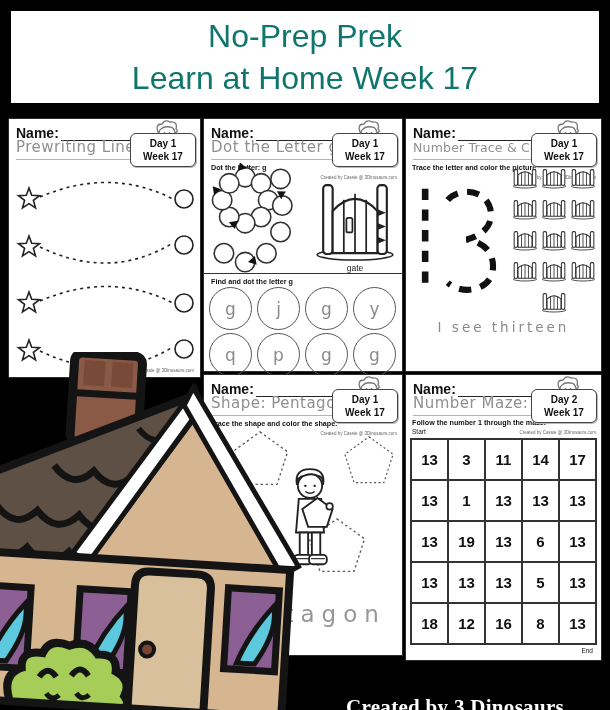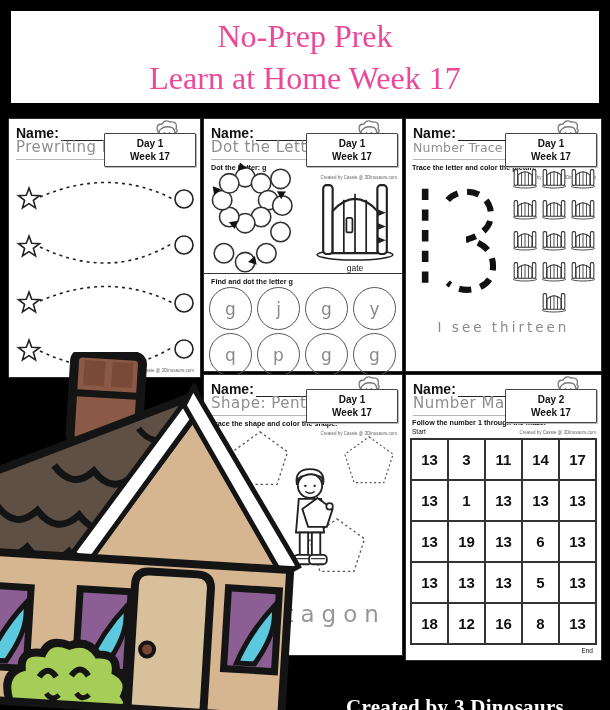--- a/index.html
+++ b/index.html
@@ -3,39 +3,39 @@
 <meta charset="utf-8">
 <style>
   html,body{margin:0;padding:0;background:#000;}
   #canvas{position:relative;width:610px;height:710px;background:#000;overflow:hidden;
           font-family:"Liberation Sans",sans-serif;}
 
   
   .banner{position:absolute;left:7px;top:7px;width:596px;height:100px;background:#fff;
           border:4px solid #000;box-sizing:border-box;display:flex;flex-direction:column;
           justify-content:center;align-items:center;z-index:1;}
-  .banner-line{font-family:Liberation Serif, serif;font-size:32px;line-height:42px;color:#ec4899;}
+  .banner-line{font-family:Liberation Sans, sans-serif;font-size:32px;line-height:42px;color:#0f766e;}
 
   
   .sheet{position:absolute;background:#fff;border:1px solid #2a2a2a;box-sizing:border-box;z-index:2;}
   #ws-prewriting{left:8px;top:118px;width:193px;height:260px;}
   #ws-dot{left:203px;top:118px;width:200px;height:254px;}
   #ws-trace{left:405px;top:118px;width:197px;height:254px;}
   #ws-shape{left:203px;top:374px;width:200px;height:282px;}
   #ws-maze{left:405px;top:374px;width:197px;height:287px;}
 
   .name-row{position:absolute;left:7px;top:6px;right:70px;display:flex;align-items:flex-end;
             font-size:14px;font-weight:bold;color:#111;}
   .name-line{flex:1;border-bottom:1.3px solid #222;height:10px;margin-left:2px;}
   .sheet-title{position:absolute;left:7px;top:19px;font-size:15px;color:#8f8f8f;white-space:nowrap;
                font-family:"DejaVu Sans",sans-serif;letter-spacing:.5px;}
   .sheet-title.small{font-size:12.5px;letter-spacing:.2px;top:21px;}
   .title-rule{position:absolute;left:7px;right:3px;top:40px;border-top:1px solid #b5b5b5;}
   .badge{position:absolute;right:4px;top:14px;width:64px;background:#fff;border:1.5px solid #444;
-         border-radius:1px;padding:3px 13px;text-align:center;font-size:10px;font-weight:bold;
+         border-radius:6px;padding:3px 0;text-align:center;font-size:10px;font-weight:bold;
          line-height:13px;color:#111;z-index:3;box-shadow:1px 1px 0 #bbb;}
   .badge-head{position:absolute;right:20px;top:0;width:26px;height:24px;z-index:2;}
   .credit{position:absolute;font-size:4.5px;color:#666;white-space:nowrap;}
   .instr{position:absolute;font-size:7.2px;font-weight:bold;color:#111;white-space:nowrap;}
 
   
   .prew-rows{position:absolute;left:6px;top:54px;width:181px;height:210px;}
 
   
   .g-dots{position:absolute;left:4px;top:44px;width:92px;height:115px;}

